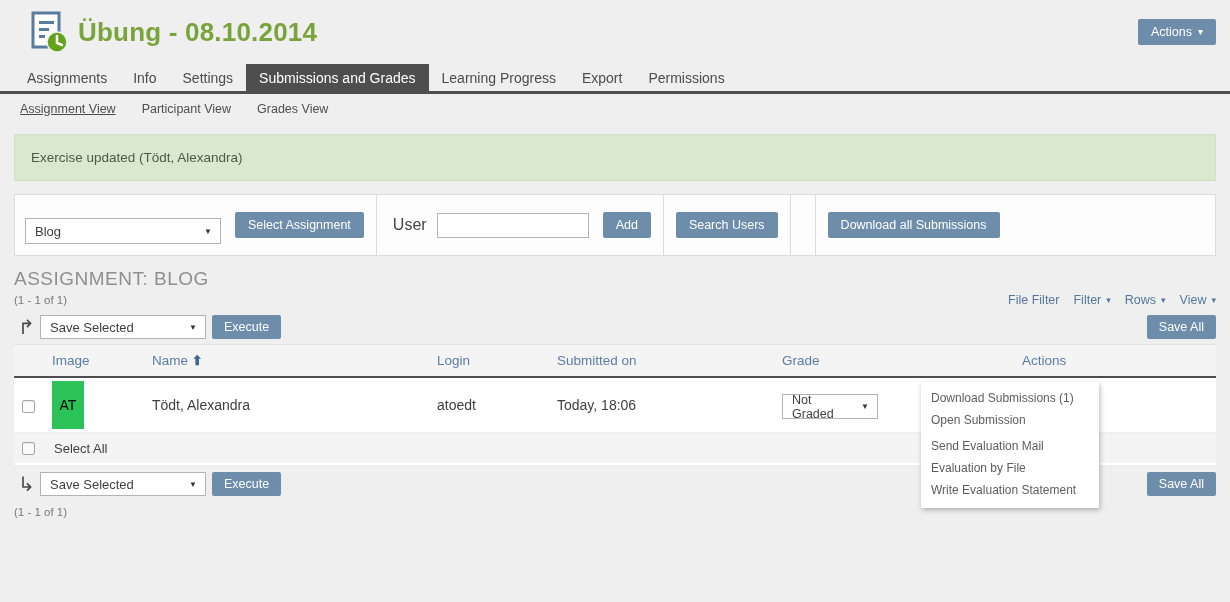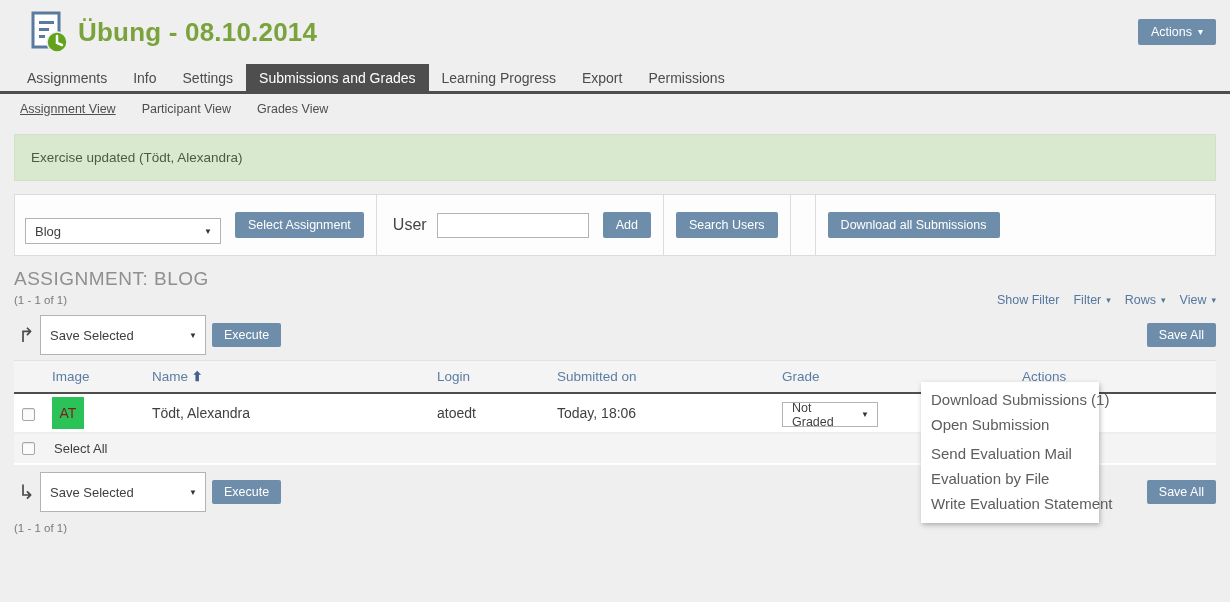--- a/index.html
+++ b/index.html
@@ -33,21 +33,21 @@
             padding:15px 16px; font-size:13.5px; color:#4c5a46; }
   
   .toolbar { margin:13px 14px 0 14px; background:#fdfdfd; border:1px solid #dcdcdc;
              display:flex; align-items:center; padding:11px 10px; }
   .tb-sep { width:1px; align-self:stretch; background:#dcdcdc; margin:-11px 12px; }
   .sel { background:#fff; border:1px solid #b3b3b3; height:26px; display:inline-flex;
          align-items:center; justify-content:space-between; padding:0 8px 0 9px;
          font-size:13px; color:#3f3f3f; cursor:pointer; }
   .sel .sel-arrow { font-size:8px; color:#333; margin-left:10px; }
   .sel.blog { width:196px;margin-top:12px; }
-  .sel.bulk { width:166px; height:40px; }
+  .sel.bulk { width:166px; height:24px; }
   .sel.grade { width:96px; height:25px; font-size:12.5px; }
   .tb-label { font-size:16px; color:#444; margin:0 10px 0 4px; }
   .tb-input { width:152px; height:25px; border:1px solid #b3b3b3; background:#fff;
               font-family:inherit; font-size:13px; padding:0 6px; color:#333; }
   .gap8 { width:14px; }
   
   .section-title { margin:12px 14px 0 14px; font-size:19px; color:#8f8f8f; letter-spacing:0.5px; }
   .meta-row { margin:3px 14px 4px 14px; display:flex; align-items:center; }
   .range-text { font-size:11.5px; color:#7a7a7a; }
   .meta-spacer { flex:1; }
@@ -57,36 +57,36 @@
   .cmd-row { margin:0 14px; display:flex; align-items:center; padding:4px 0 5px 0; }
   .cmd-row .route-icon { font-size:20px; color:#4a4a4a; width:26px; text-align:left; padding-left:4px; }
   .cmd-row .btn { margin-left:6px; padding:5px 12px; }
   .cmd-spacer { flex:1; }
   table.grid { width:1202px; margin:0 14px; border-collapse:collapse; table-layout:fixed; }
   table.grid thead tr { background:#f4f4f4; border-top:1px solid #e2e2e2; }
   table.grid th { font-weight:normal; font-size:13.5px; color:#5b7da3; text-align:left;
                   padding:8px 8px; border-bottom:2px solid #4e4e4e; }
   table.grid th .sort { color:#41638c; font-size:13px; font-weight:bold; }
   table.grid td { background:#fff; padding:3px 8px; font-size:14px; color:#3f3f3f; vertical-align:middle; height:38px; }
-  .avatar { width:32px; height:32px; background:#2bc258; color:#7f1d1d; font-size:14px;
+  .avatar { width:32px; height:48px; background:#2bc258; color:#000000; font-size:14px;
             display:flex; align-items:center; justify-content:center; }
   .cell-login { font-size:13.5px; color:#3c3c3c; }
   .cell-date { font-size:12px; color:#3c3c3c; }
   .cb { display:inline-block; width:13px; height:13px; background:#fbfbfb;
         border:1px solid #a6a6a6; border-radius:2px; box-shadow:inset 0 1px 1px rgba(0,0,0,0.08);
         cursor:pointer; vertical-align:middle; }
   .selectall-row { margin:2px 14px 0 14px; background:#f4f4f4; display:flex; align-items:center;
                    padding:7px 8px; gap:19px; border-bottom:2px solid #fff; }
   .selectall-label { font-size:13px; color:#3f3f3f; }
   .cmd-row.bottom { padding:7px 0 8px 0; }
   .foot-range { margin:2px 14px; }
   
   .dropdown-menu { position:absolute; left:921px; top:382px; width:178px; background:#fff;
                    box-shadow:1px 2px 5px rgba(0,0,0,0.28); padding:5px 0 7px 0; z-index:20; }
-  .menu-item { font-size:15px; color:#5d5d5d; padding:4px 10px; white-space:nowrap; cursor:pointer; }
+  .menu-item { font-size:12px; color:#5d5d5d; padding:4px 10px; white-space:nowrap; cursor:pointer; }
   .menu-item.grp { margin-top:4px; }
 </style>
 </head>
 <body>
 
 <div class="page-header">
   <svg class="obj-icon" viewBox="0 0 42 44">
     <rect x="7" y="3" width="26" height="34" fill="#ffffff" stroke="#5a7ba0" stroke-width="3"></rect>
     <rect x="13" y="11" width="15" height="3" fill="#5a7ba0"></rect>
     <rect x="13" y="18" width="10" height="3" fill="#5a7ba0"></rect>
@@ -137,21 +137,21 @@
   <div class="tb-sep"></div>
   <button class="btn">Download all Submissions</button>
 </div>
 
 <div class="section-title">ASSIGNMENT: BLOG</div>
 
 <div class="meta-row">
   <span class="range-text">(1 - 1 of 1)</span>
   <div class="meta-spacer"></div>
   <div class="tbl-links">
-    <span class="tbl-link">Show Filter</span>
+    <span class="tbl-link">File Filter</span>
     <span class="tbl-link">
       <span>Filter</span>
       <span class="caret">▾</span>
     </span>
     <span class="tbl-link">
       <span>Rows</span>
       <span class="caret">▾</span>
     </span>
     <span class="tbl-link">
       <span>View</span>

